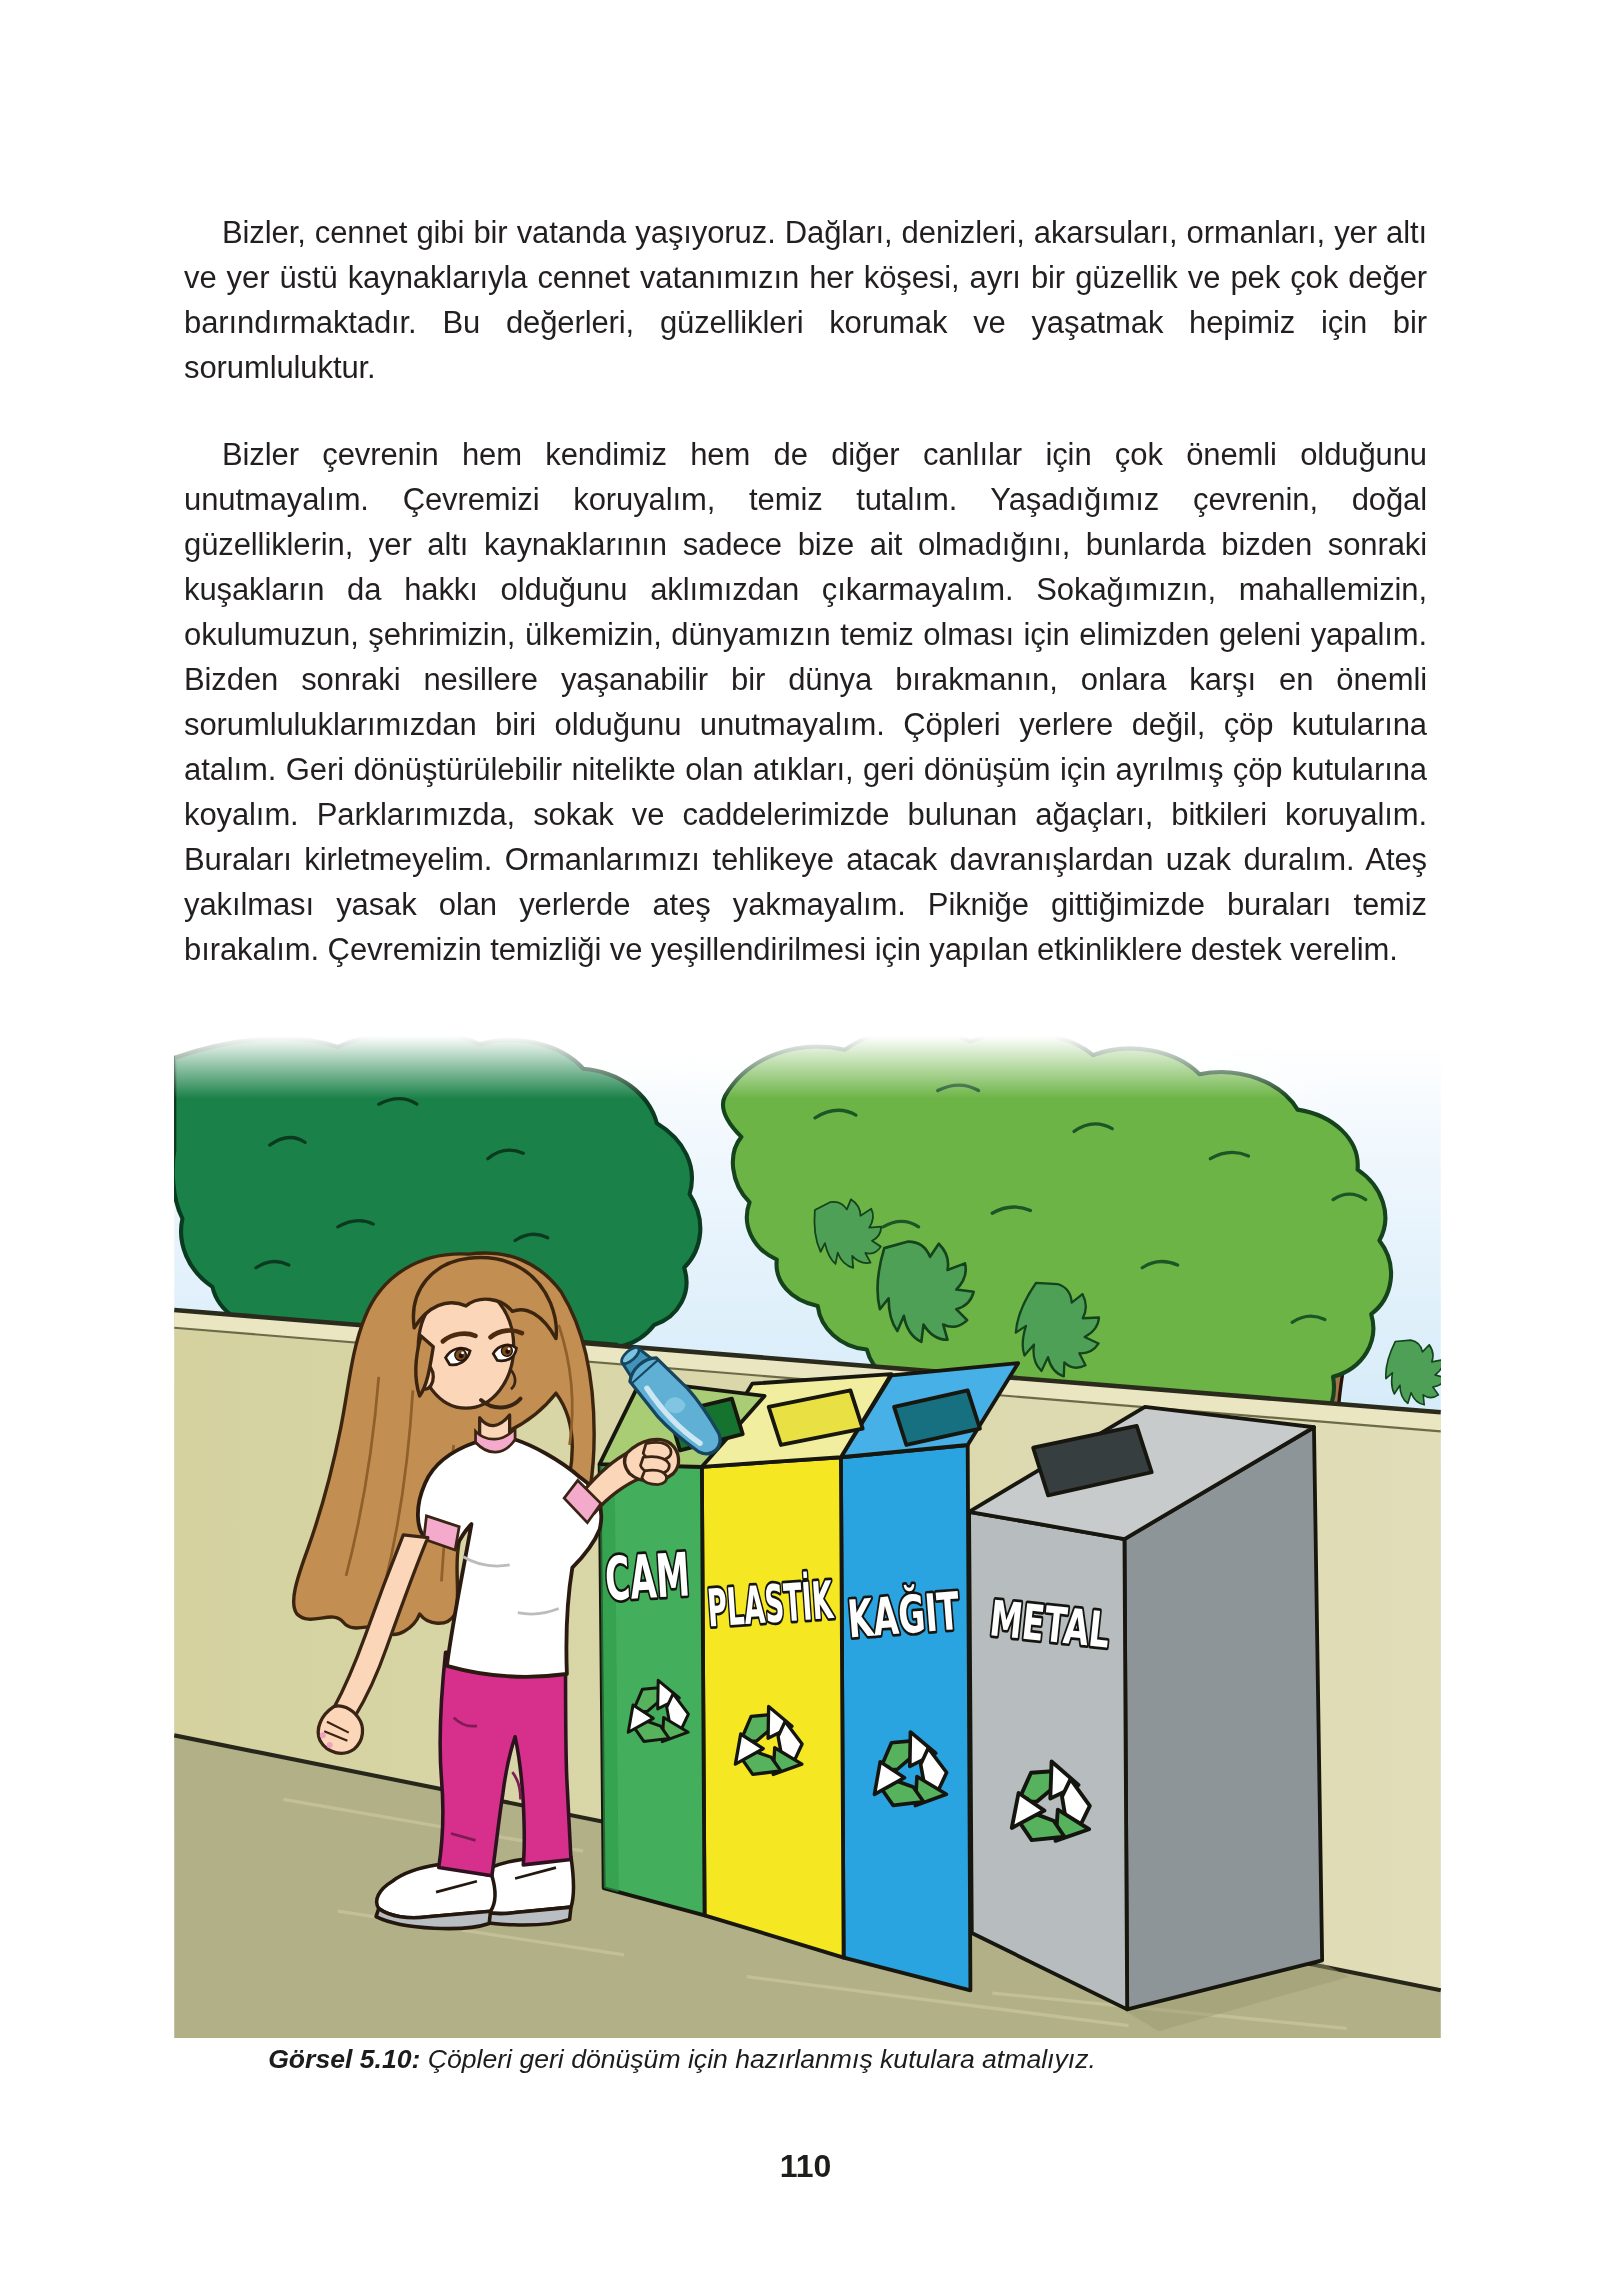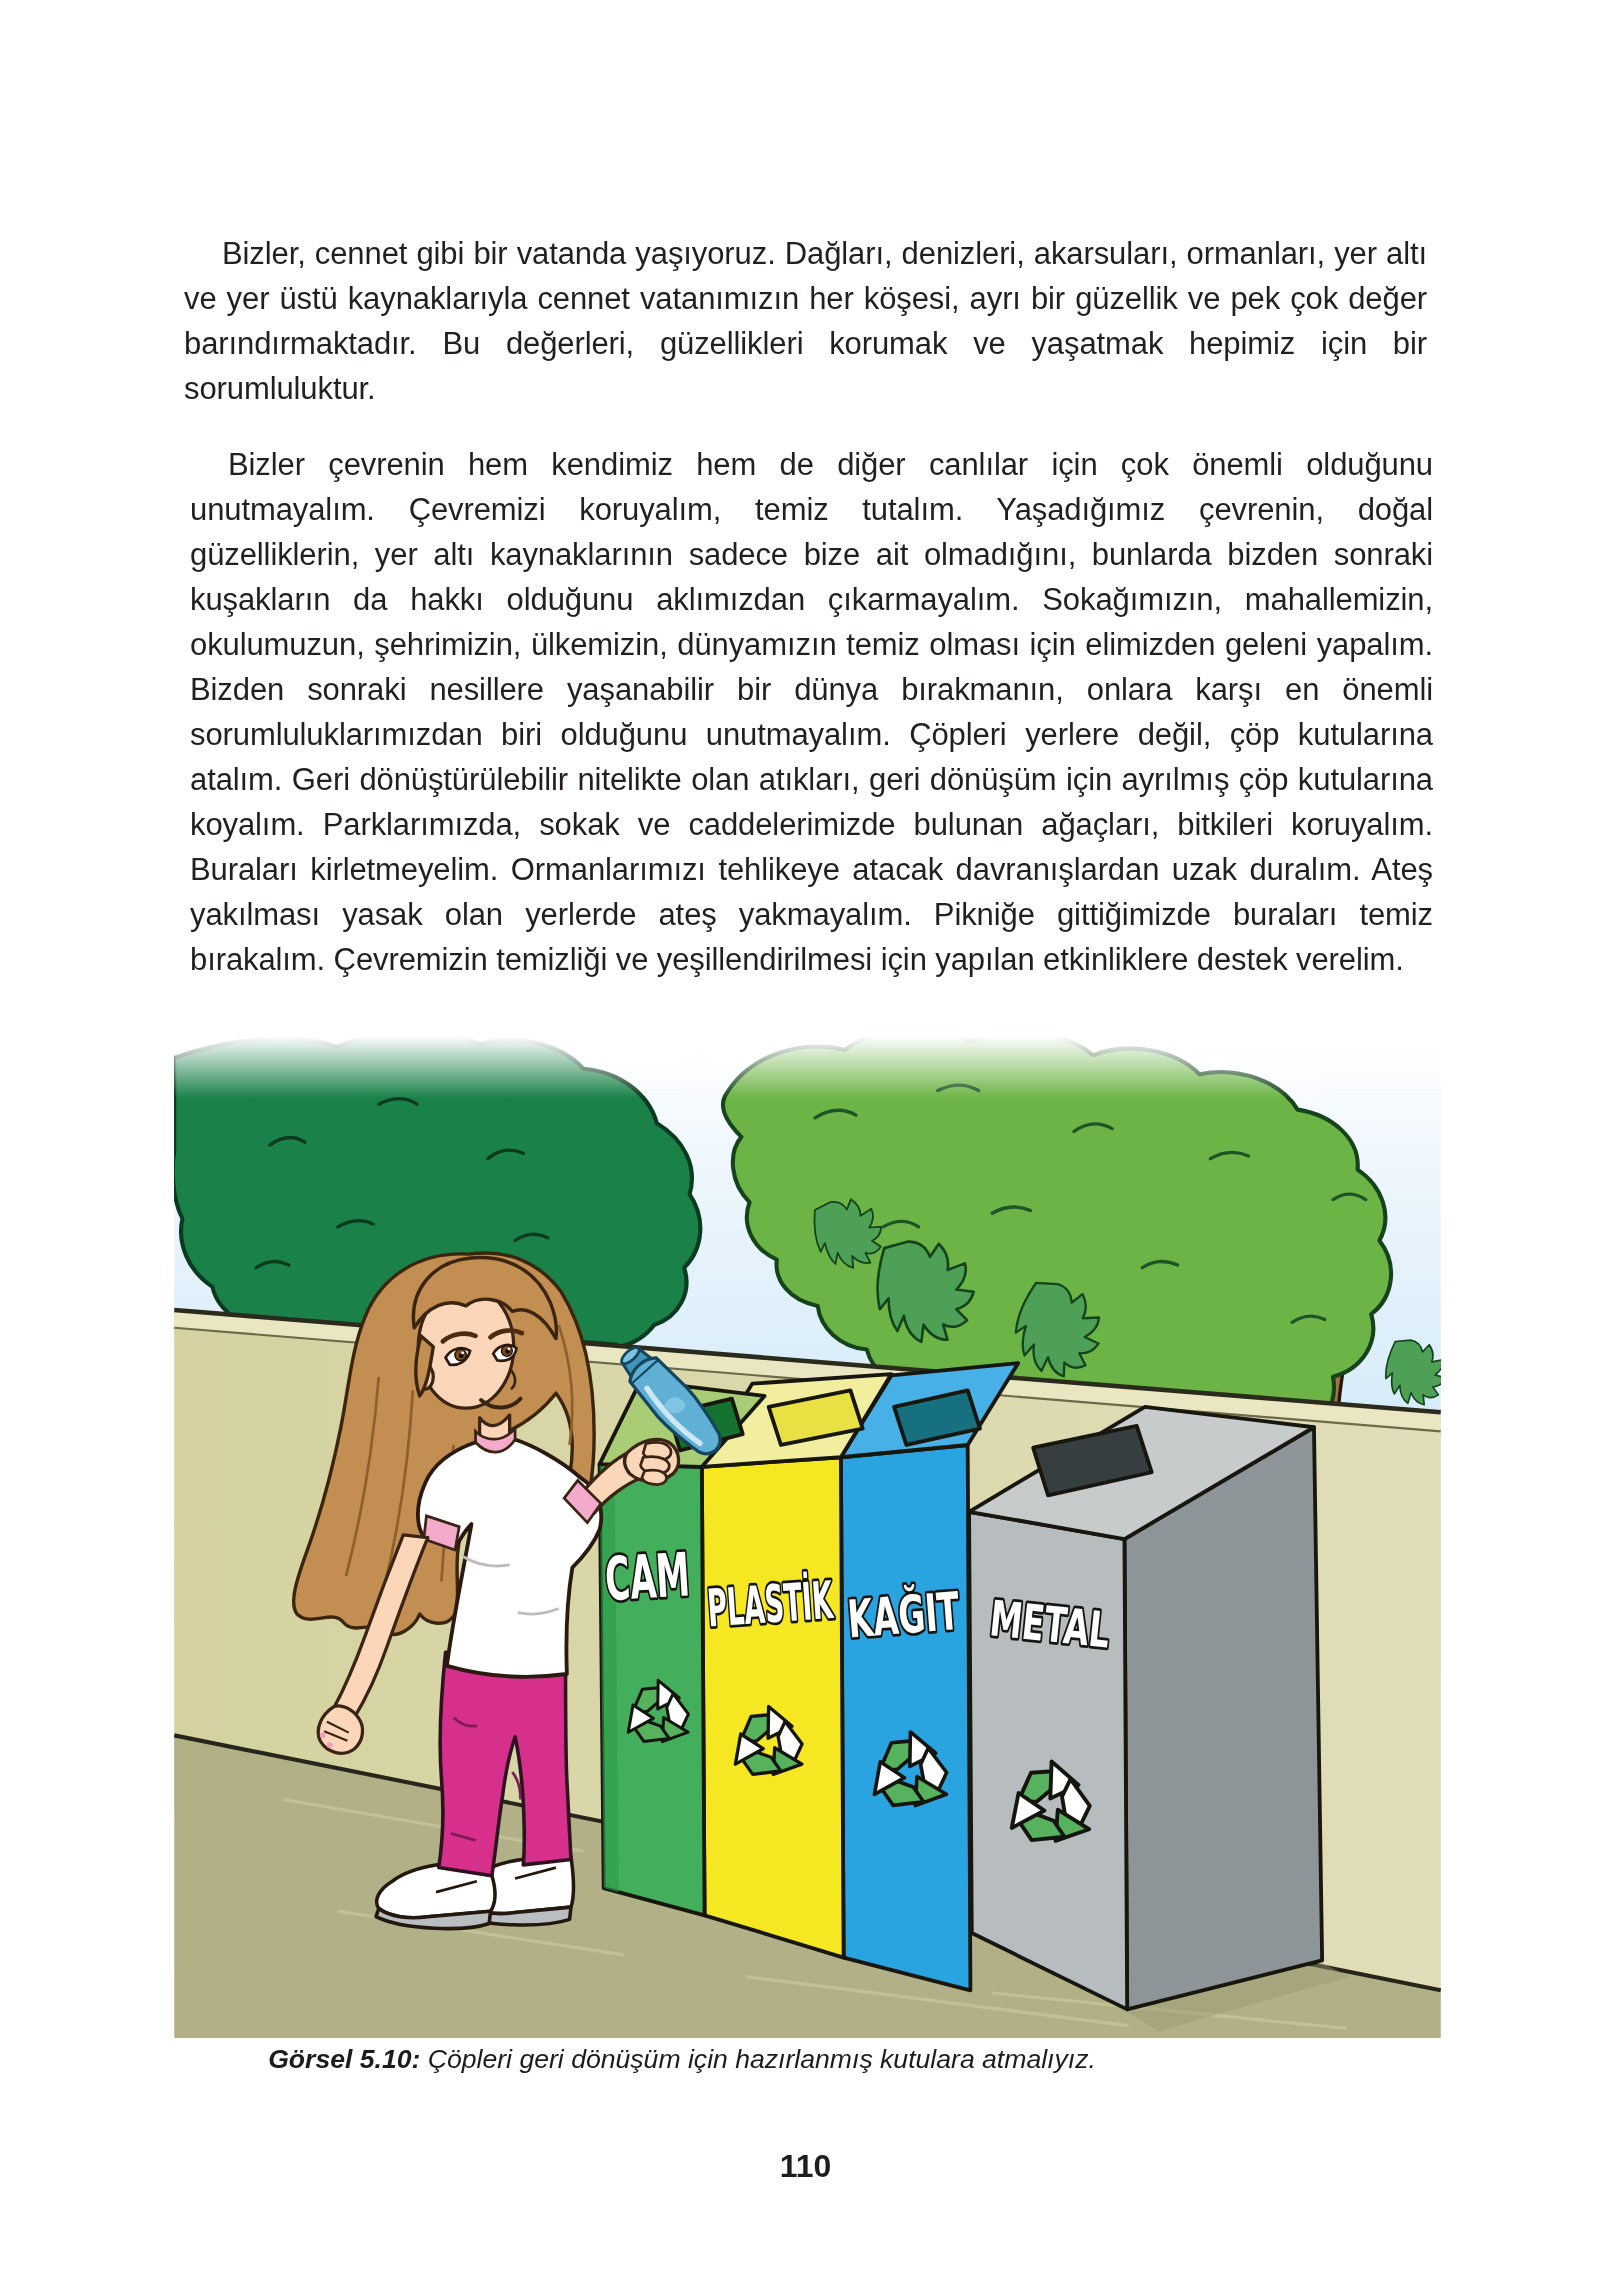--- a/index.html
+++ b/index.html
@@ -1,22 +1,22 @@
 <!DOCTYPE html>
 <html style="font-size:11px"><head>
 <meta charset="utf-8">
 <style>
   html,body{margin:0;padding:0;background:#ffffff;}
   .page{position:relative;width:1611px;height:2295px;background:#ffffff;
         font-family:"Liberation Sans",sans-serif;overflow:hidden;}
   p.para{position:absolute;left:184px;width:1243px;margin:0;text-align:justify;
          font-size:31px;line-height:45px;letter-spacing:-0.1px;text-indent:38px;
          color:#231f20;}
-  #p1{top:231px;}
-  #p2{top:442px;margin-left:6px;}
+  #p1{top:210px;}
+  #p2{top:432px;}
   .figure{position:absolute;left:174px;top:1036px;width:1267px;height:1002px;}
   .figure svg{display:block;width:100%;height:100%;}
   .caption{position:absolute;left:0;top:2044px;width:1364px;text-align:center;
            font-style:italic;font-size:26.6px;color:#1c1c1c;}
   .caption b{font-weight:bold;}
   .pageno{position:absolute;left:0;top:2148px;width:1611px;text-align:center;
           font-weight:bold;font-size:32px;color:#1d1d1b;}
   
   .ol{stroke:#17170f;stroke-width:2.8;stroke-linejoin:round;}
   .skin{fill:#fcd6b8;stroke:#3a2414;stroke-width:2.4;stroke-linejoin:round;}

